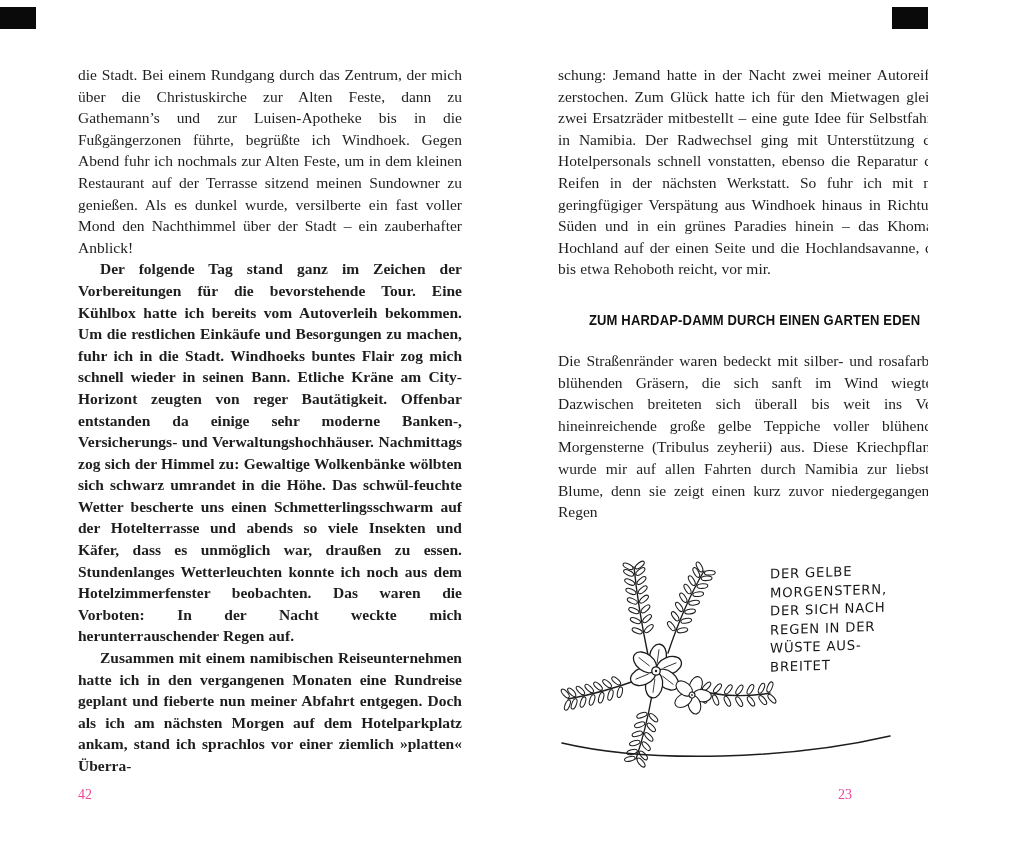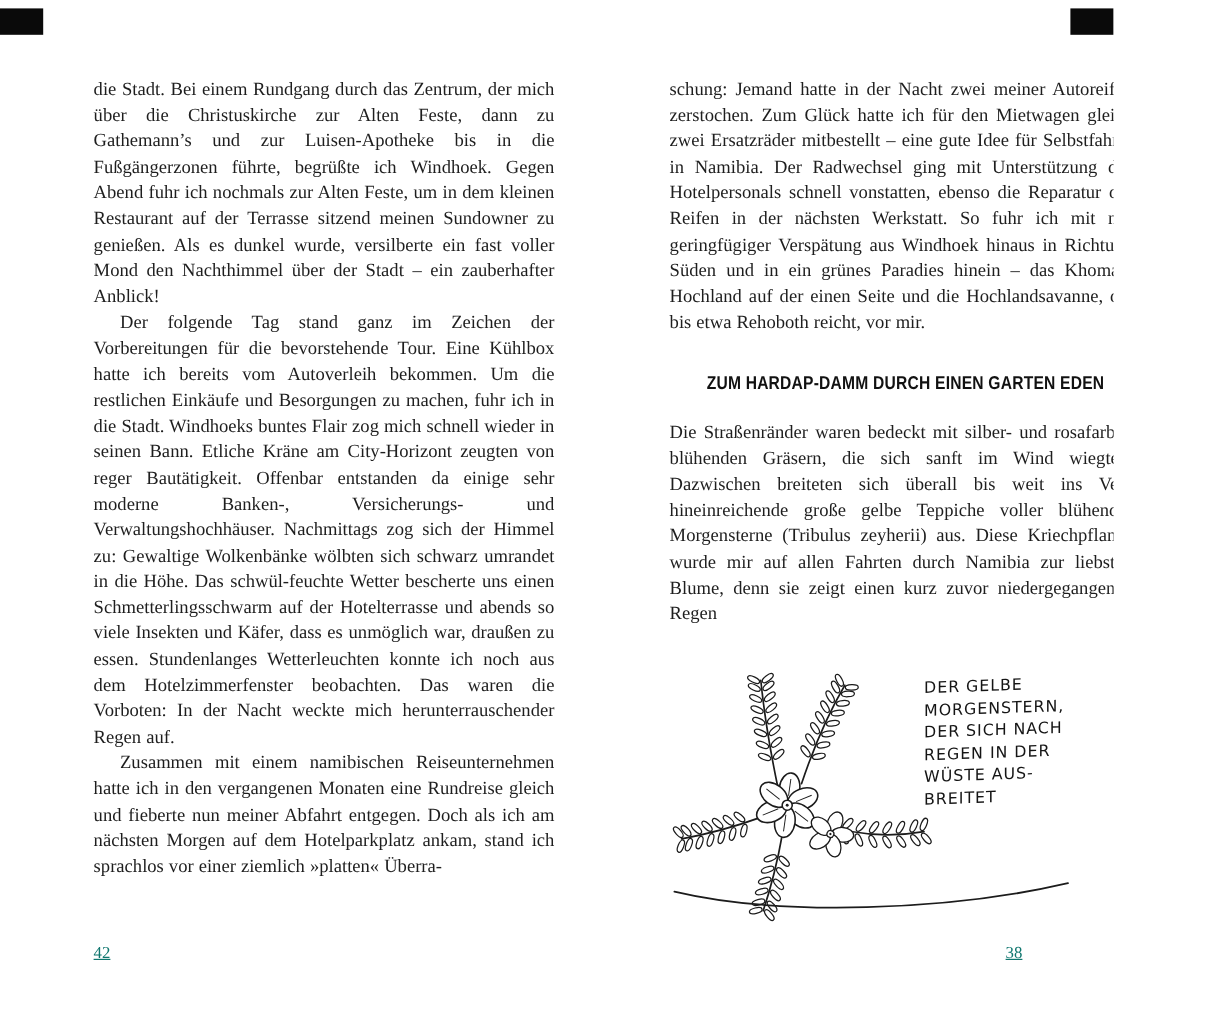--- a/index.html
+++ b/index.html
@@ -24,21 +24,21 @@
   .page-col.right { left:558px; width:386px; }
 
   p.body-text {
     font-size:15.5px;
     line-height:21.6px;
     text-align:justify;
     hyphens:auto;
     -webkit-hyphens:auto;
     word-spacing:0.02em;
   }
-  p.body-text.indent { text-indent:22px; }
+  p.body-text.indent { text-indent:22px;font-weight:bold; }
   .italic { }
 
   .section-heading {
     font-family:"Liberation Sans","DejaVu Sans",sans-serif;
     font-weight:700;
     font-size:15.5px;
     line-height:20px;
     letter-spacing:0.2px;
     text-align:center;
     white-space:nowrap;
@@ -64,38 +64,37 @@
     line-height:18.6px;
     letter-spacing:0.8px;
     color:#151515;
     transform:rotate(-2deg) skewX(-2deg);
   }
 
   .page-number {
     position:absolute;
     top:787px;
     font-size:14px;
-    color:#0f766e;
-    text-decoration:underline;
+    color:#ec4899;
   }
   .page-number.left  { left:78px; }
   .page-number.right { right:76px; }
 </style>
 </head>
 <body>
 
 <div class="spread">
 
   <div class="corner-mark left"></div>
   <div class="corner-mark right"></div>
 
   <div class="page-col left">
     <p class="body-text">die Stadt. Bei einem Rundgang durch das Zentrum, der mich über die Christuskirche zur Alten Feste, dann zu Gathemann’s und zur Luisen-Apotheke bis in die Fußgängerzonen führte, begrüßte ich Windhoek. Gegen Abend fuhr ich nochmals zur Alten Feste, um in dem kleinen Restaurant auf der Terrasse sitzend meinen Sundowner zu genießen. Als es dunkel wurde, versilberte ein fast voller Mond den Nachthimmel über der Stadt – ein zauberhafter Anblick!</p>
     <p class="body-text indent">Der folgende Tag stand ganz im Zeichen der Vorbereitungen für die bevorstehende Tour. Eine Kühlbox hatte ich bereits vom Autoverleih bekommen. Um die restlichen Einkäufe und Besorgungen zu machen, fuhr ich in die Stadt. Windhoeks buntes Flair zog mich schnell wieder in seinen Bann. Etliche Kräne am City-Horizont zeugten von reger Bautätigkeit. Offenbar entstanden da einige sehr moderne Banken-, Versicherungs- und Verwaltungshochhäuser. Nachmittags zog sich der Himmel zu: Gewaltige Wolkenbänke wölbten sich schwarz umrandet in die Höhe. Das schwül-feuchte Wetter bescherte uns einen Schmetterlingsschwarm auf der Hotelterrasse und abends so viele Insekten und Käfer, dass es unmöglich war, draußen zu essen. Stundenlanges Wetterleuchten konnte ich noch aus dem Hotelzimmerfenster beobachten. Das waren die Vorboten: In der Nacht weckte mich herunterrauschender Regen auf.</p>
-    <p class="body-text indent">Zusammen mit einem namibischen Reiseunternehmen hatte ich in den vergangenen Monaten eine Rundreise gleich und fieberte nun meiner Abfahrt entgegen. Doch als ich am nächsten Morgen auf dem Hotelparkplatz ankam, stand ich sprachlos vor einer ziemlich »platten« Überra-</p>
+    <p class="body-text indent">Zusammen mit einem namibischen Reiseunternehmen hatte ich in den vergangenen Monaten eine Rundreise geplant und fieberte nun meiner Abfahrt entgegen. Doch als ich am nächsten Morgen auf dem Hotelparkplatz ankam, stand ich sprachlos vor einer ziemlich »platten« Überra-</p>
   </div>
   <div class="page-number left">42</div>
 
   <div class="page-col right">
     <p class="body-text">schung: Jemand hatte in der Nacht zwei meiner Autoreifen zerstochen. Zum Glück hatte ich für den Mietwagen gleich zwei Ersatzräder mitbestellt – eine gute Idee für Selbstfahrer in Namibia. Der Radwechsel ging mit Unterstützung des Hotelpersonals schnell vonstatten, ebenso die Reparatur der Reifen in der nächsten Werkstatt. So fuhr ich mit nur geringfügiger Verspätung aus Windhoek hinaus in Richtung Süden und in ein grünes Paradies hinein – das Khomas-Hochland auf der einen Seite und die Hochlandsavanne, die bis etwa Rehoboth reicht, vor mir.</p>
 
     <div class="section-heading">ZUM HARDAP-DAMM DURCH EINEN GARTEN EDEN</div>
 
     <p class="body-text">
       <span>Die Straßenränder waren bedeckt mit silber- und rosafarben blühenden Gräsern, die sich sanft im Wind wiegten. Dazwischen breiteten sich überall bis weit ins Veld hineinreichende große gelbe Teppiche voller blühender Morgensterne </span><span class="italic">(Tribulus zeyherii)</span><span> aus. Diese Kriechpflanze wurde mir auf allen Fahrten durch Namibia zur liebsten Blume, denn sie zeigt einen kurz zuvor niedergegangenen Regen</span>
@@ -223,15 +222,15 @@
       <div class="caption">
         <div>DER GELBE</div>
         <div>MORGENSTERN,</div>
         <div>DER SICH NACH</div>
         <div>REGEN IN DER</div>
         <div>WÜSTE AUS-</div>
         <div>BREITET</div>
       </div>
     </div>
   </div>
-  <div class="page-number right">38</div>
+  <div class="page-number right">23</div>
 
 </div>
 
 </body></html>

